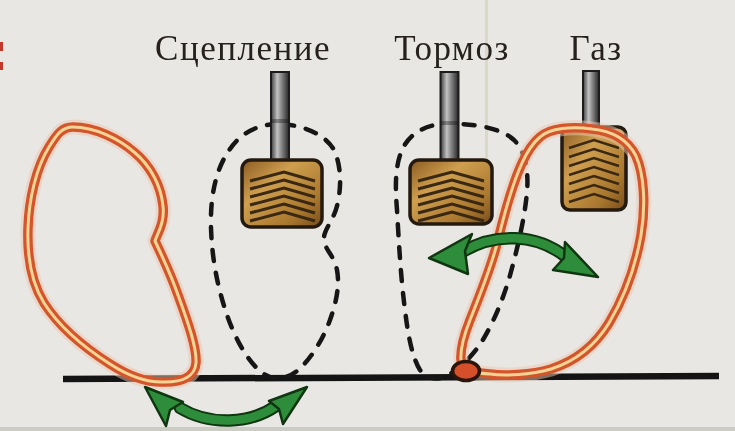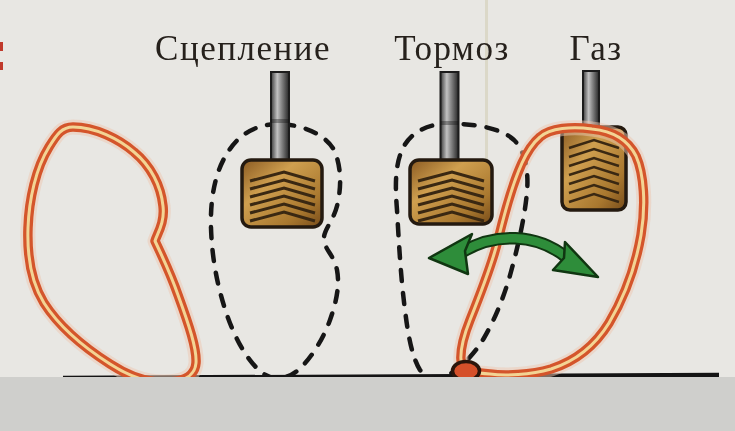--- a/index.html
+++ b/index.html
@@ -1,18 +1,18 @@
 <!DOCTYPE html>
 <html><head>
 <meta charset="utf-8">
 <style>
   html,body{margin:0;padding:0;background:#cfcfcc;}
   .stage{
     position:relative;
-    width:735px;height:377px;
+    width:735px;height:431px;
     overflow:hidden;
     background:#e8e7e3;
     font-family:"Liberation Serif", serif;
   }
   svg{display:block}
   .lbl{
     font-family:"Liberation Serif", serif;
     font-size:35px;
     letter-spacing:1.5px;
     fill:#26211c;

